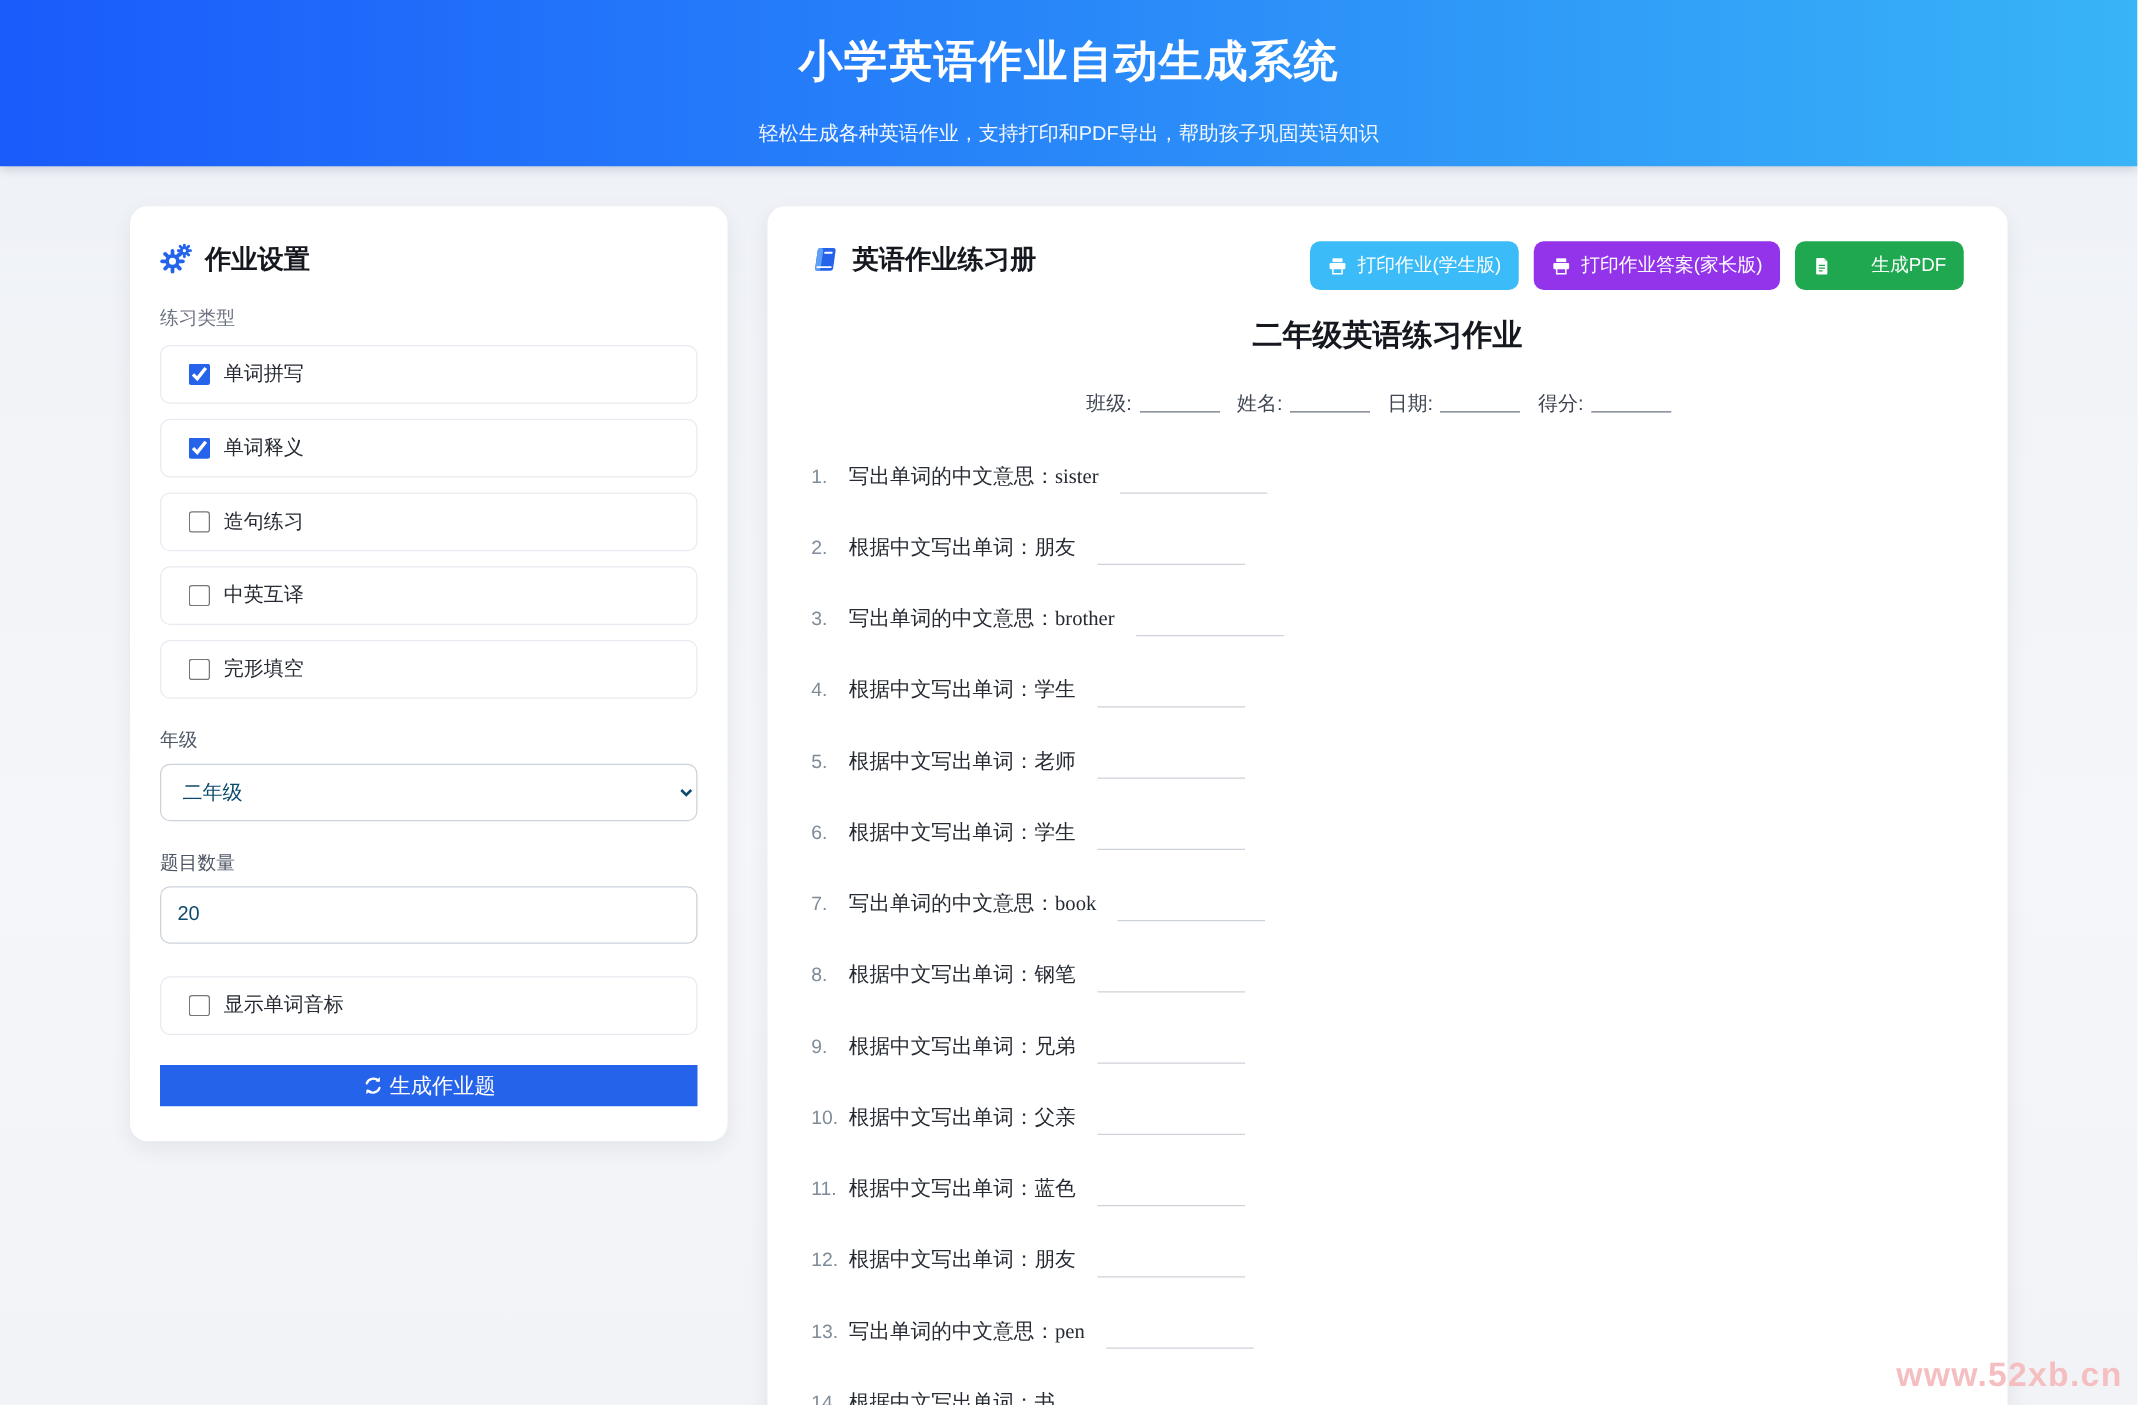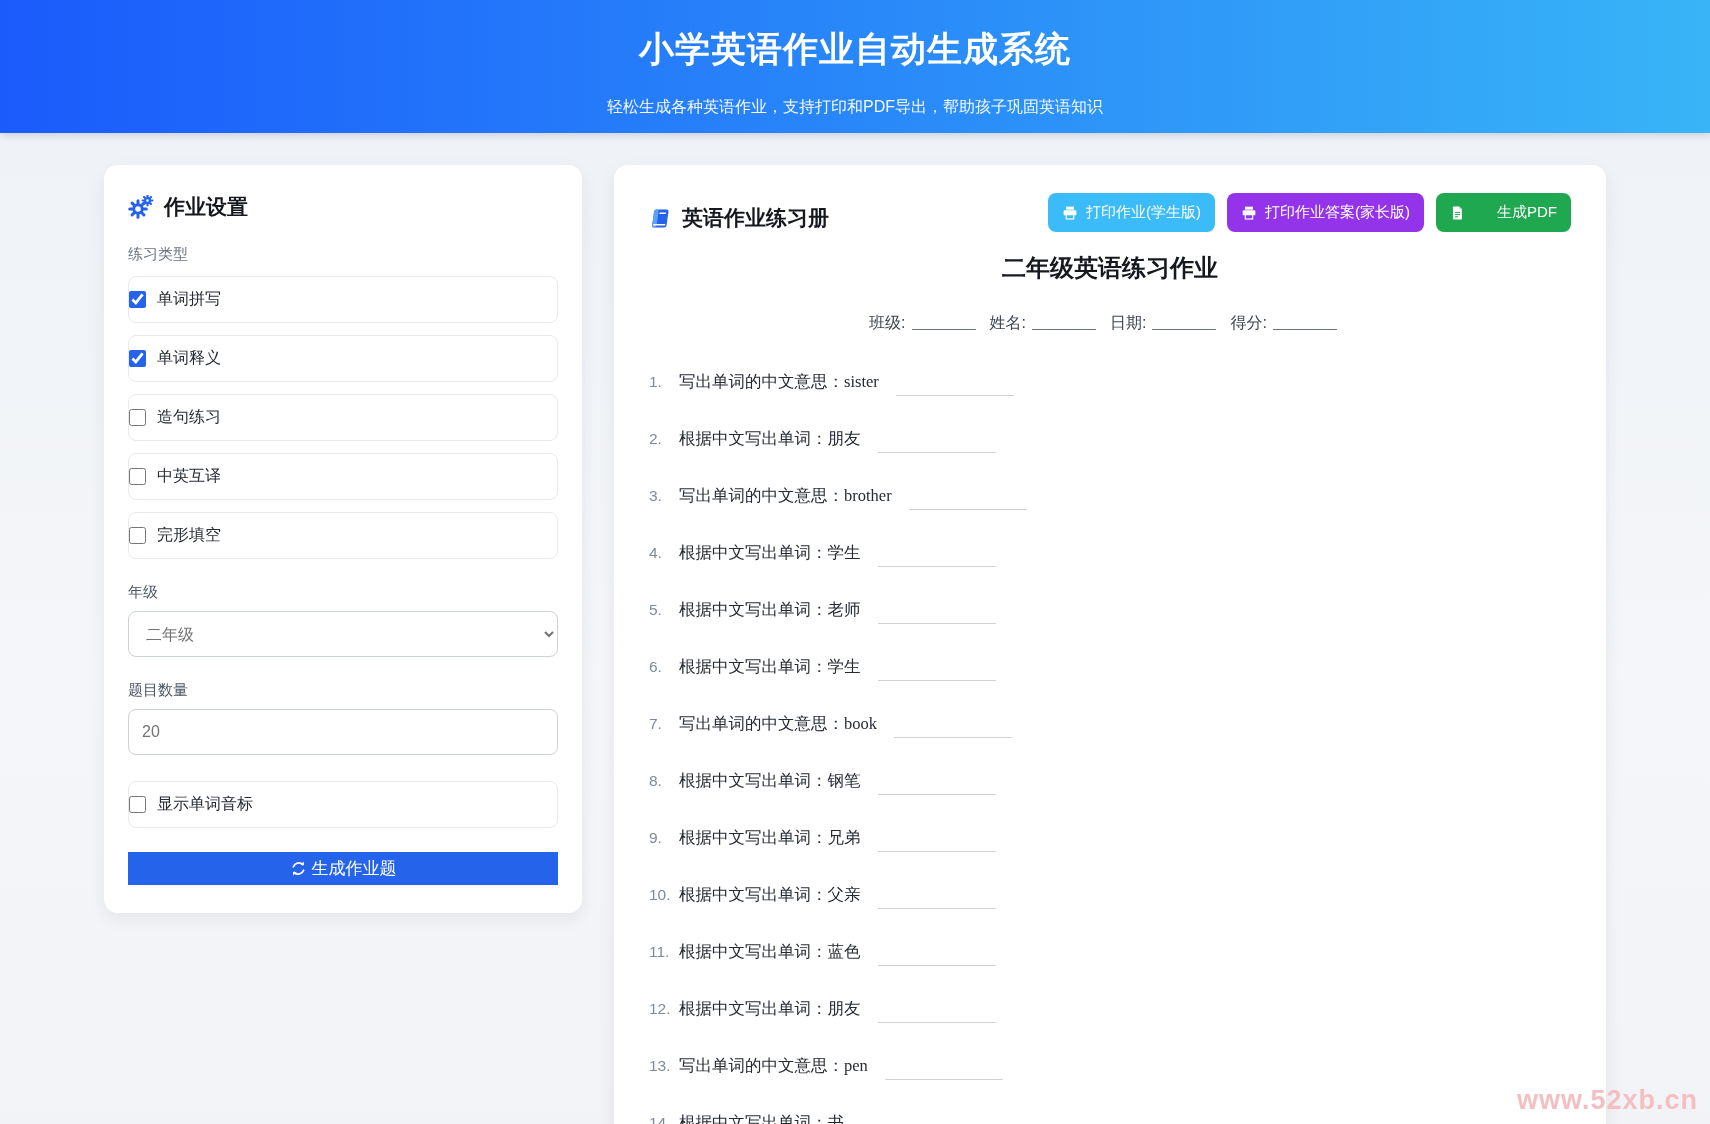--- a/index.html
+++ b/index.html
@@ -30,40 +30,40 @@
   
   .main{display:flex;gap:32px;padding:32px 104px 0 104px;align-items:flex-start;}
   .card{background:#fff;border-radius:14px;box-shadow:0 6px 18px rgba(15,30,60,.07);}
   
   .settings{width:478px;padding:28px 24px;flex:none;}
   .panel-title{display:flex;align-items:center;gap:10px;font-size:21px;font-weight:800;color:#15181e;}
   .group-label{font-size:15px;color:#6b7280;margin:24px 0 12px;}
   .checkbox-card{
     display:flex;align-items:center;gap:11px;
     border:1px solid #e7eaf0;border-radius:8px;
-    padding:12px 0;margin-bottom:12px;cursor:pointer;
+    padding:12px 22px;margin-bottom:12px;cursor:pointer;
     font-size:16px;color:#262b33;background:#fff;
   }
   .checkbox-card input{width:17px;height:17px;accent-color:var(--accent);cursor:pointer;}
   .field-label{font-size:15px;color:#4b5563;margin:24px 0 9px;}
   .grade-select,.count-input{
     width:100%;height:46px;border:1px solid #ccd2da;border-radius:8px;
-    font-size:16px;color:#737373;padding:0 13px;background:#fff;
+    font-size:16px;color:#0c4a6e;padding:0 13px;background:#fff;
     font-family:"Liberation Sans",sans-serif;
   }
   .phonetic-wrap{margin-top:26px;}
   .generate-btn{
     margin-top:24px;width:100%;height:33px;border:none;border-radius:0;
     background:var(--accent);color:#fff;font-size:17px;cursor:pointer;
     display:flex;align-items:center;justify-content:center;gap:5px;
     font-family:"Liberation Sans",sans-serif;
   }
   
   .worksheet{flex:1;padding:28px 35px 40px;min-height:1300px;}
-  .ws-header{display:flex;align-items:flex-end;justify-content:space-between;}
+  .ws-header{display:flex;align-items:flex-start;justify-content:space-between;}
   .ws-title-wrap{display:flex;align-items:center;gap:10px;font-size:21px;font-weight:800;color:#15181e;}
   .ws-actions{display:flex;gap:12px;}
   .action-btn{
     border:none;border-radius:8px;color:#fff;font-size:15px;cursor:pointer;
     padding:10px 14px;display:inline-flex;align-items:center;gap:8px;
     font-family:"Liberation Sans",sans-serif;
   }
   .action-btn.sky{background:var(--print-student-button);}
   .action-btn.purple{background:var(--print-answer-button);}
   .action-btn.green{background:var(--pdf-button);gap:32px;}

